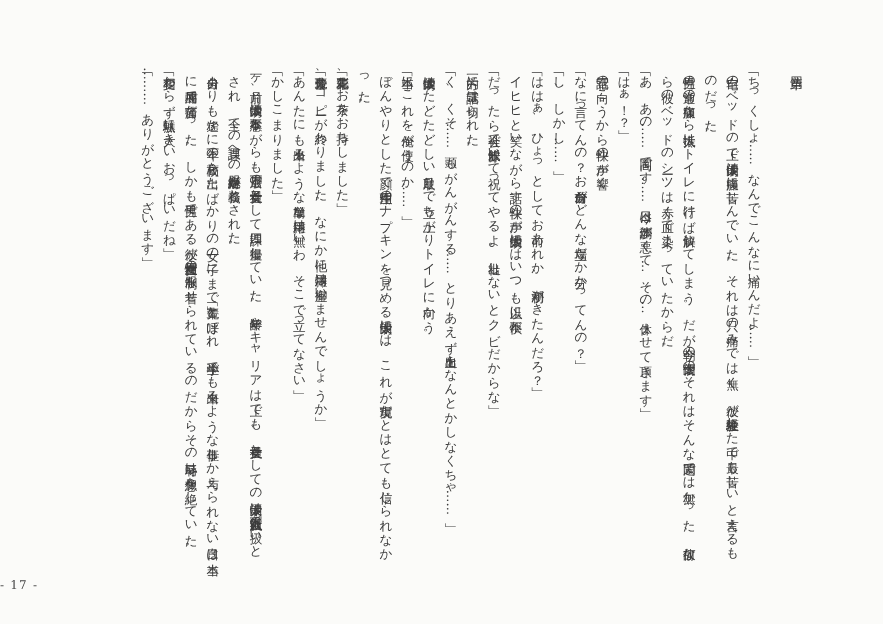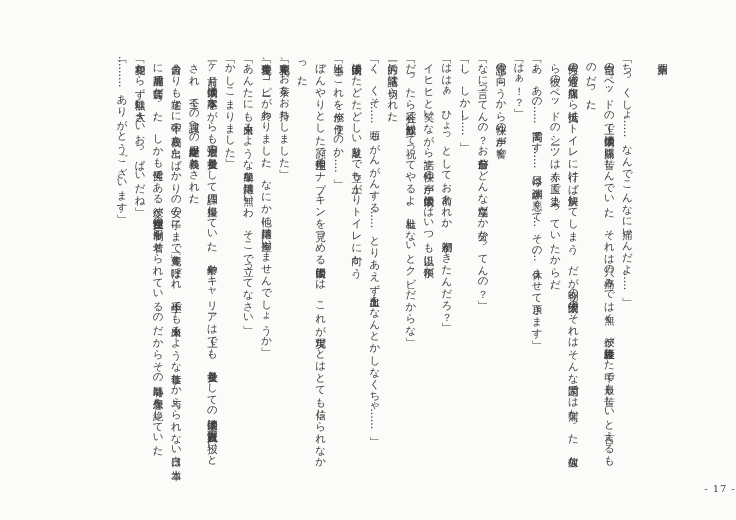--- a/index.html
+++ b/index.html
@@ -17,21 +17,21 @@
     writing-mode:vertical-rl;text-orientation:mixed;
     font-size:10.5px;line-height:1.72;
   }
   .chapter{
     margin:0;font-size:10.5px;font-weight:normal;
     margin-left:17px; 
   }
   .text-block p{margin:0;}
   .page-number{
     position:absolute;top:483px;left:0;width:736px;
-    text-align:right;font-size:10px;color:#454545;
+    text-align:left;font-size:10px;color:#454545;
     letter-spacing:1px;
     font-family:"DejaVu Serif","Liberation Serif",serif;
   }
 </style>
 </head>
 <body>
 
 <div class="sheet">
   <div class="text-block">
     <h2 class="chapter">第四章</h2>

